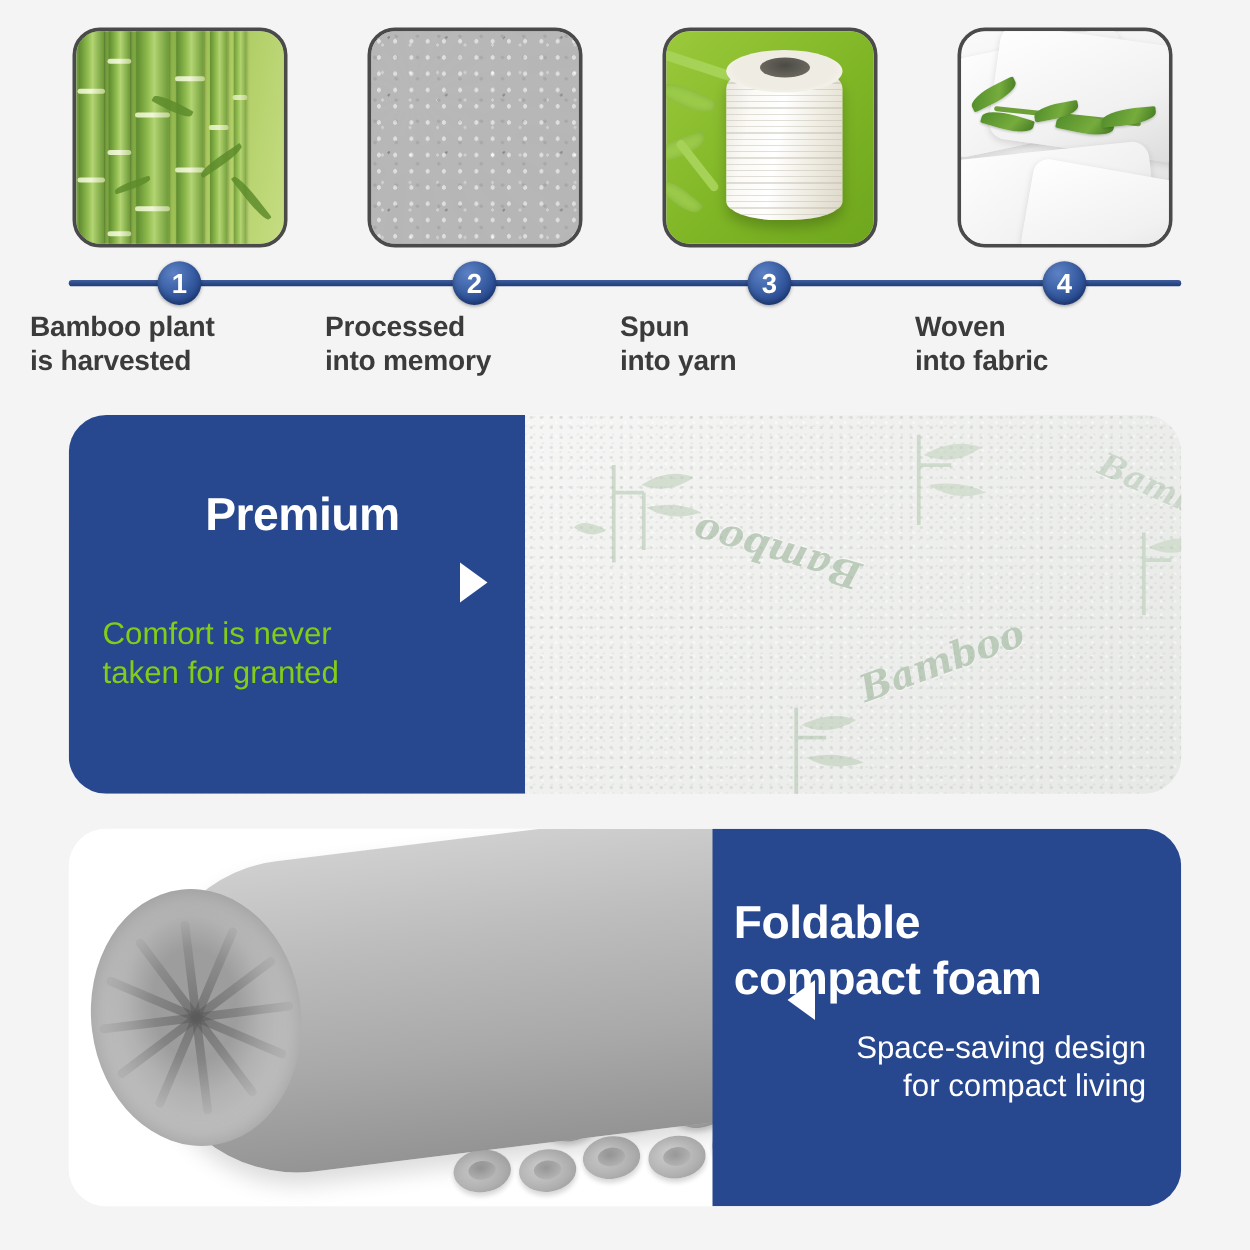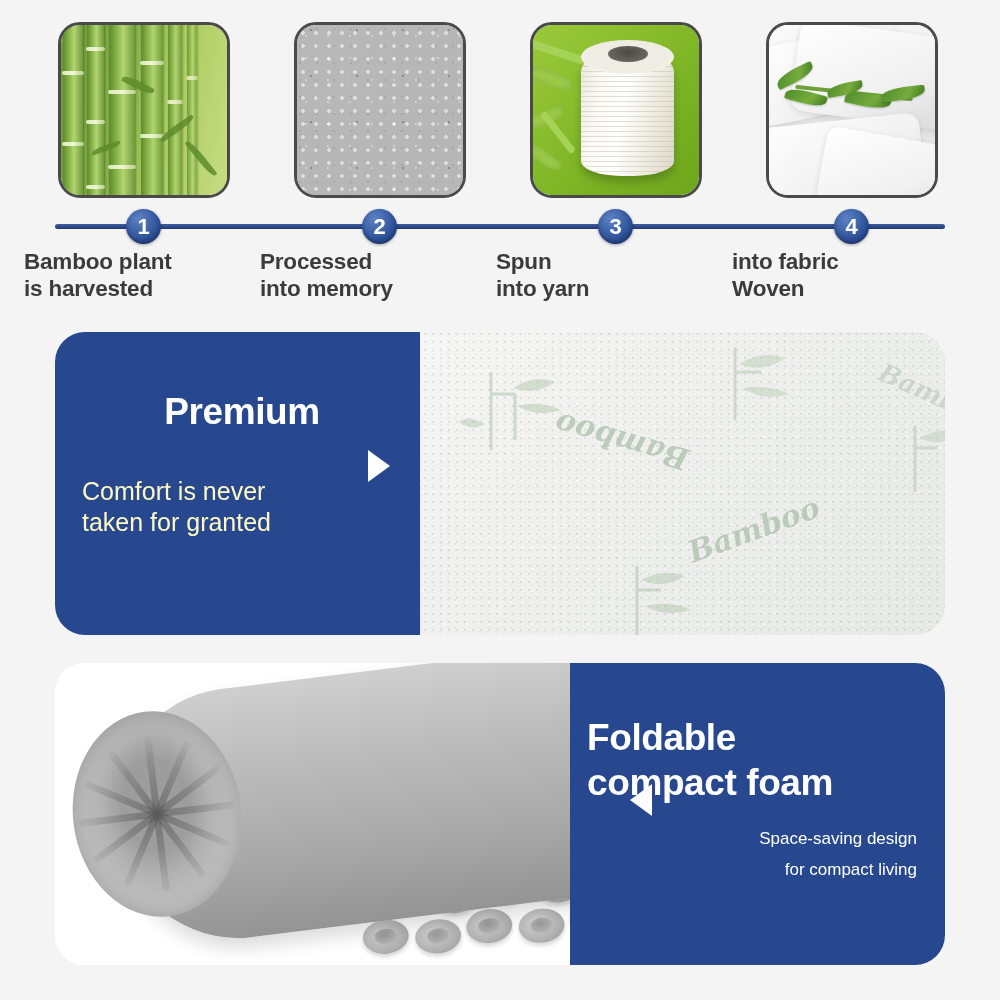--- a/index.html
+++ b/index.html
@@ -106,22 +106,22 @@
   .bamboo-sprig{position:absolute;opacity:.5;}
   .blue-left{
     position:absolute;left:0;top:0;width:365px;height:100%;
     background:#27488e;
   }
   .blue-left .h1{
     position:absolute;left:27px;top:58px;width:320px;
     color:#fff;font-size:37px;font-weight:bold;line-height:43px;letter-spacing:-.4px;text-align:center;
   }
   .blue-left .sub{
-    position:absolute;left:27px;top:144px;width:320px;
-    color:#fef9c3;font-size:25px;line-height:31px;font-weight:500;
+    position:absolute;left:27px;top:160px;width:320px;
+    color:#84cc16;font-size:25px;line-height:31px;font-weight:500;
   }
   .tri-right{
     position:absolute;left:368px;top:450px;width:0;height:0;
     border-top:16px solid transparent;border-bottom:16px solid transparent;
     border-left:22px solid #ffffff;z-index:5;
   }
 
   
   .panel-foam{
     position:absolute;left:55px;top:663px;width:890px;height:302px;
@@ -154,21 +154,21 @@
   .blue-right{
     position:absolute;right:0;top:0;width:375px;height:100%;
     background:#27488e;
   }
   .blue-right .h1{
     position:absolute;right:28px;top:52px;width:330px;text-align:left;
     color:#fff;font-size:37px;font-weight:bold;line-height:45px;letter-spacing:-.4px;
   }
   .blue-right .sub{
     position:absolute;right:28px;top:160px;width:330px;text-align:right;
-    color:#fff;font-size:17px;line-height:31px;font-weight:500;
+    color:#fff;font-size:25px;line-height:31px;font-weight:500;
   }
   .tri-left{
     position:absolute;left:630px;top:784px;width:0;height:0;
     border-top:16px solid transparent;border-bottom:16px solid transparent;
     border-right:22px solid #ffffff;z-index:5;
   }
 </style>
 </head>
 <body>
 
@@ -275,22 +275,22 @@
     </div>
     <div class="step-label" style="left:260px;">
       <span>Processed</span>
       <span>into memory</span>
     </div>
     <div class="step-label" style="left:496px;">
       <span>Spun</span>
       <span>into yarn</span>
     </div>
     <div class="step-label" style="left:732px;">
+      <span>Woven</span>
       <span>into fabric</span>
-      <span>Woven</span>
     </div>
   </div>
 
   <div class="panel-fabric">
     <div class="fabric-bg"></div>
     <div class="fabric-noise"></div>
 
     <div class="bamboo-word" style="left:498px;top:92px;font-size:30px;transform:rotate(196deg);">Bamboo</div>
     <div class="bamboo-word" style="left:630px;top:180px;font-size:30px;transform:rotate(-20deg);">Bamboo</div>
     <div class="bamboo-word" style="left:820px;top:48px;font-size:26px;transform:rotate(24deg);opacity:.4;">Bamboo</div>

